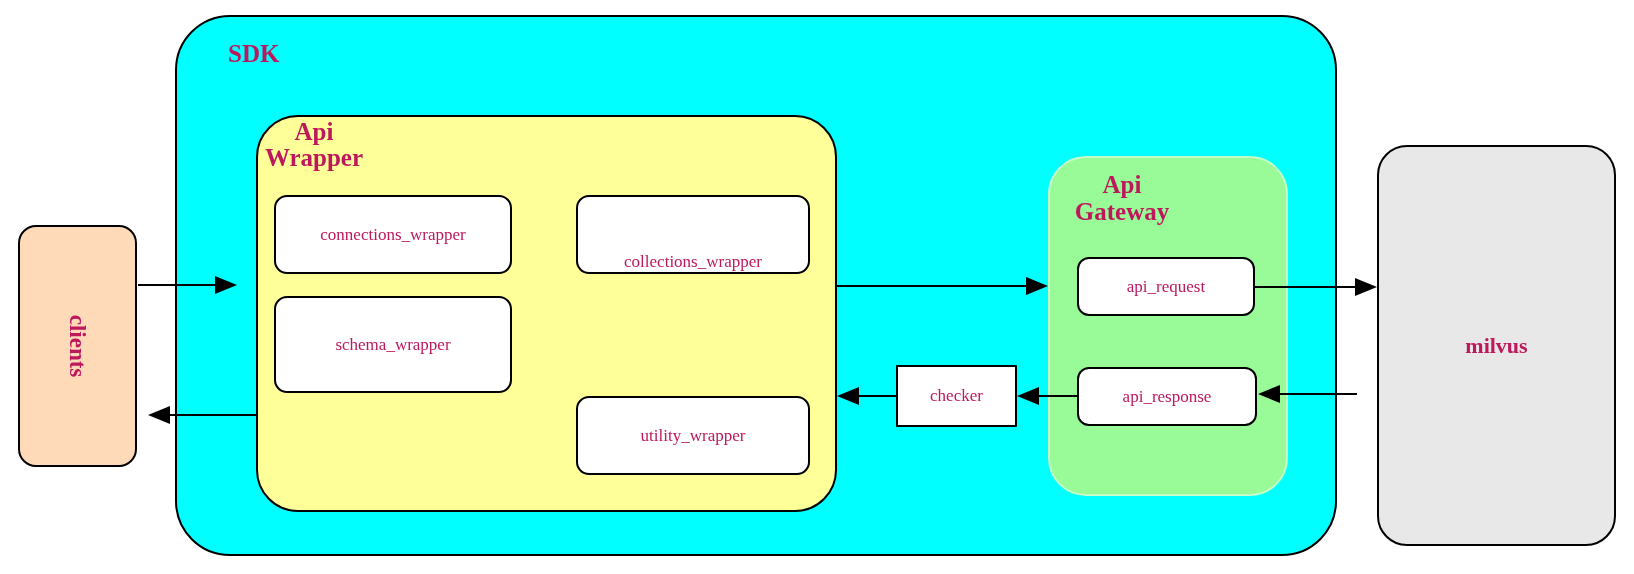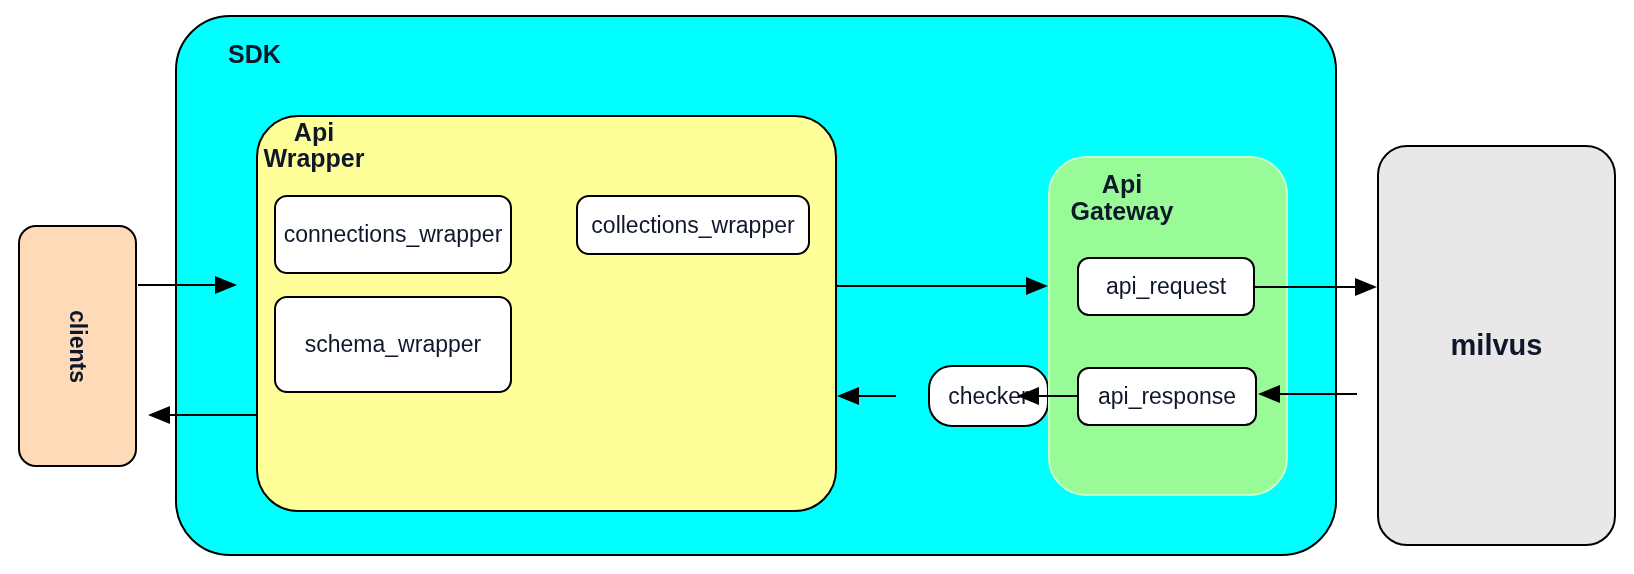--- a/index.html
+++ b/index.html
@@ -1,22 +1,22 @@
 <!DOCTYPE html>
 <html><head>
 <meta charset="utf-8">
 <style>
   html, body { margin: 0; padding: 0; background: #ffffff; }
   #canvas {
     position: relative;
     width: 1634px;
     height: 574px;
     background: #ffffff;
-    font-family: Liberation Sans, sans-serif;
-    color: #0f172a;
+    font-family: Liberation Serif, serif;
+    color: #be185d;
     overflow: hidden;
   }
   .abs { position: absolute; }
   .box { position: absolute; box-sizing: border-box; }
 
   
   .sdk {
     left: 175px; top: 15px; width: 1162px; height: 541px;
     background: #00ffff; border: 2px solid #000; border-radius: 55px;
   }
@@ -46,37 +46,37 @@
     background: #ffdab9; border: 2px solid #000; border-radius: 18px;
     display: flex; align-items: center; justify-content: center;
   }
   .clients-text {
     transform: rotate(90deg); font-size: 23px; font-weight: bold; white-space: nowrap;
   }
   .milvus {
     left: 1377px; top: 145px; width: 239px; height: 401px;
     background: #e8e8e8; border: 2px solid #000; border-radius: 30px;
     display: flex; align-items: center; justify-content: center;
-    font-size: 29px; font-weight: bold;
+    font-size: 22px; font-weight: bold;
   }
 
   
   .node {
     position: absolute; box-sizing: border-box;
     background: #ffffff; border: 2px solid #000; border-radius: 13px;
     display: flex; align-items: center; justify-content: center;
-    font-size: 23px;
+    font-size: 17px;
   }
   .m1 { left: 274px; top: 195px; width: 238px; height: 79px; }
-  .m2 { left: 576px; top: 195px; width: 234px; height: 60px; }
+  .m2 { left: 576px; top: 195px; width: 234px; height: 79px; align-items: flex-end; }
   .m3 { left: 274px; top: 296px; width: 238px; height: 97px; }
   .m4 { left: 576px; top: 296px; width: 234px; height: 79px; }
   .m5 { left: 274px; top: 396px; width: 238px; height: 79px; }
   .m6 { left: 576px; top: 396px; width: 234px; height: 79px; }
-  .checker     { left: 896px;  top: 365px; width: 121px; height: 62px; border-radius: 24px; margin-left: 32px; }
+  .checker     { left: 896px;  top: 365px; width: 121px; height: 62px; border-radius: 1px; }
   .api-request  { left: 1077px; top: 257px; width: 178px; height: 59px; border-radius: 12px; }
   .api-response { left: 1077px; top: 367px; width: 180px; height: 59px; border-radius: 12px; }
 
   
   .aline { position: absolute; height: 2px; background: #000; }
   .ahead-r {
     position: absolute; width: 0; height: 0;
     border-top: 9px solid transparent; border-bottom: 9px solid transparent;
     border-left: 22px solid #000;
   }
@@ -114,20 +114,23 @@
 
   <div class="node m1">
     <span>connections_wrapper</span>
   </div>
   <div class="node m2">
     <span>collections_wrapper</span>
   </div>
   <div class="node m3">
     <span>schema_wrapper</span>
   </div>
+  <div class="node m6">
+    <span>utility_wrapper</span>
+  </div>
 
   <div class="node checker">
     <span>checker</span>
   </div>
 
   <div class="box gateway"></div>
   <div class="abs gateway-label">Api
 Gateway</div>
 
   <div class="node api-request">

